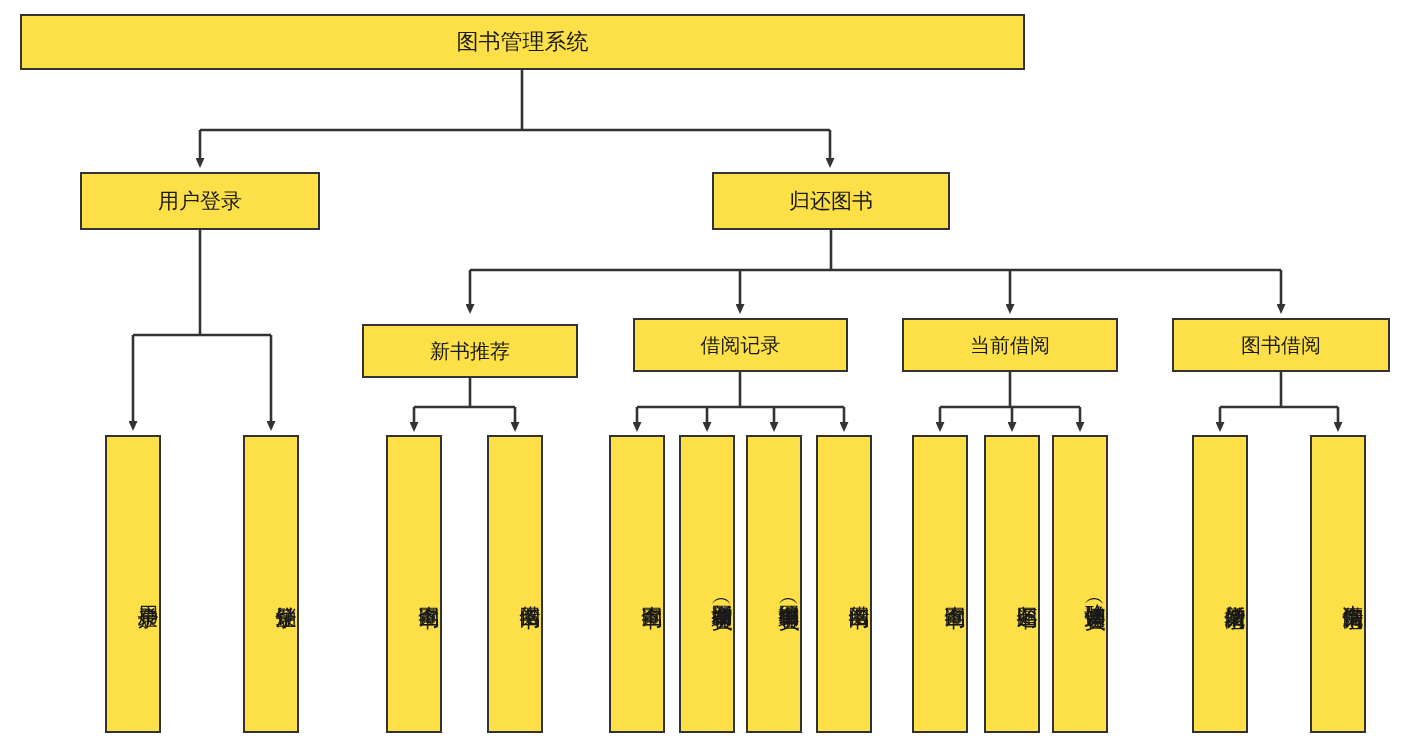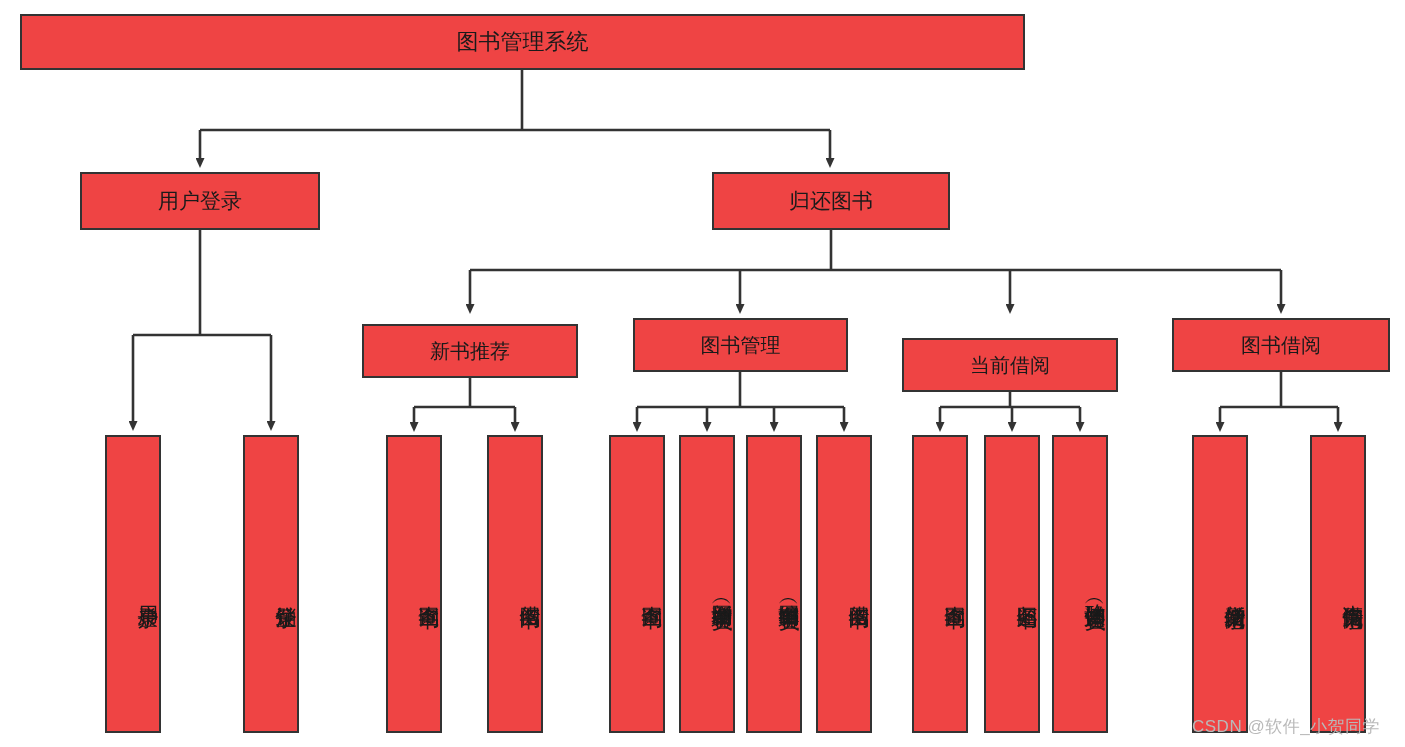--- a/index.html
+++ b/index.html
@@ -21,21 +21,21 @@
     position: absolute;
     left: 0;
     top: 0;
     width: 1405px;
     height: 747px;
     pointer-events: none;
   }
   .node {
     position: absolute;
     box-sizing: border-box;
-    background: #ef4444;
+    background: #fde047;
     border: 2px solid #333333;
     display: flex;
     align-items: center;
     justify-content: center;
     color: #1a1a1a;
     text-align: center;
   }
   .node.root {
     font-size: 22px;
   }
@@ -118,37 +118,36 @@
       <path d="M1338,407 L1338,424" marker-end="url(#arrow)"></path>
     </g>
   </svg>
 
   <div class="node root" style="left: 20px; top: 14px; width: 1005px; height: 56px; border-color: rgb(51, 51, 51); color: rgb(26, 26, 26);">图书管理系统</div>
 
   <div class="node level1" style="left: 80px; top: 172px; width: 240px; height: 58px; border-color: rgb(51, 51, 51); color: rgb(26, 26, 26);">用户登录</div>
   <div class="node level1" style="left: 712px; top: 172px; width: 238px; height: 58px; border-color: rgb(51, 51, 51); color: rgb(26, 26, 26);">归还图书</div>
 
   <div class="node level2" style="left: 362px; top: 324px; width: 216px; height: 54px; border-color: rgb(51, 51, 51); color: rgb(26, 26, 26);">新书推荐</div>
-  <div class="node level2" style="left: 633px; top: 318px; width: 215px; height: 54px; border-color: rgb(51, 51, 51); color: rgb(26, 26, 26);">图书管理</div>
-  <div class="node level2" style="left: 902px; top: 318px; width: 216px; height: 54px; border-color: rgb(51, 51, 51); color: rgb(26, 26, 26); margin-top: 20px;">当前借阅</div>
+  <div class="node level2" style="left: 633px; top: 318px; width: 215px; height: 54px; border-color: rgb(51, 51, 51); color: rgb(26, 26, 26);">借阅记录</div>
+  <div class="node level2" style="left: 902px; top: 318px; width: 216px; height: 54px; border-color: rgb(51, 51, 51); color: rgb(26, 26, 26);">当前借阅</div>
   <div class="node level2" style="left: 1172px; top: 318px; width: 218px; height: 54px; border-color: rgb(51, 51, 51); color: rgb(26, 26, 26);">图书借阅</div>
 
   <div class="node leaf" style="left: 105px; top: 435px; width: 56px; height: 298px; border-color: rgb(51, 51, 51); color: rgb(26, 26, 26);">用户登录</div>
   <div class="node leaf" style="left: 243px; top: 435px; width: 56px; height: 298px; border-color: rgb(51, 51, 51); color: rgb(26, 26, 26);">注销登录</div>
 
   <div class="node leaf" style="left: 386px; top: 435px; width: 56px; height: 298px; border-color: rgb(51, 51, 51); color: rgb(26, 26, 26);">查询图书</div>
   <div class="node leaf" style="left: 487px; top: 435px; width: 56px; height: 298px; border-color: rgb(51, 51, 51); color: rgb(26, 26, 26);">借阅图书</div>
 
   <div class="node leaf" style="left: 609px; top: 435px; width: 56px; height: 298px; border-color: rgb(51, 51, 51); color: rgb(26, 26, 26);">查询图书</div>
   <div class="node leaf" style="left: 679px; top: 435px; width: 56px; height: 298px; border-color: rgb(51, 51, 51); color: rgb(26, 26, 26);">新增图书（管理员）</div>
   <div class="node leaf" style="left: 746px; top: 435px; width: 56px; height: 298px; border-color: rgb(51, 51, 51); color: rgb(26, 26, 26);">编辑图书（管理员）</div>
   <div class="node leaf" style="left: 816px; top: 435px; width: 56px; height: 298px; border-color: rgb(51, 51, 51); color: rgb(26, 26, 26);">借阅图书</div>
 
   <div class="node leaf" style="left: 912px; top: 435px; width: 56px; height: 298px; border-color: rgb(51, 51, 51); color: rgb(26, 26, 26);">查询图书</div>
   <div class="node leaf" style="left: 984px; top: 435px; width: 56px; height: 298px; border-color: rgb(51, 51, 51); color: rgb(26, 26, 26);">归还图书</div>
   <div class="node leaf" style="left: 1052px; top: 435px; width: 56px; height: 298px; border-color: rgb(51, 51, 51); color: rgb(26, 26, 26);">确认归还（管理员）</div>
 
   <div class="node leaf" style="left: 1192px; top: 435px; width: 56px; height: 298px; border-color: rgb(51, 51, 51); color: rgb(26, 26, 26);">新增借阅记录</div>
   <div class="node leaf" style="left: 1310px; top: 435px; width: 56px; height: 298px; border-color: rgb(51, 51, 51); color: rgb(26, 26, 26);">查询借阅记录</div>
 
-  <div class="watermark" style="left: 1192px; top: 715px; color: rgb(185, 185, 185);">CSDN @软件_小贺同学</div>
 
 </div>
 
 </body></html>

